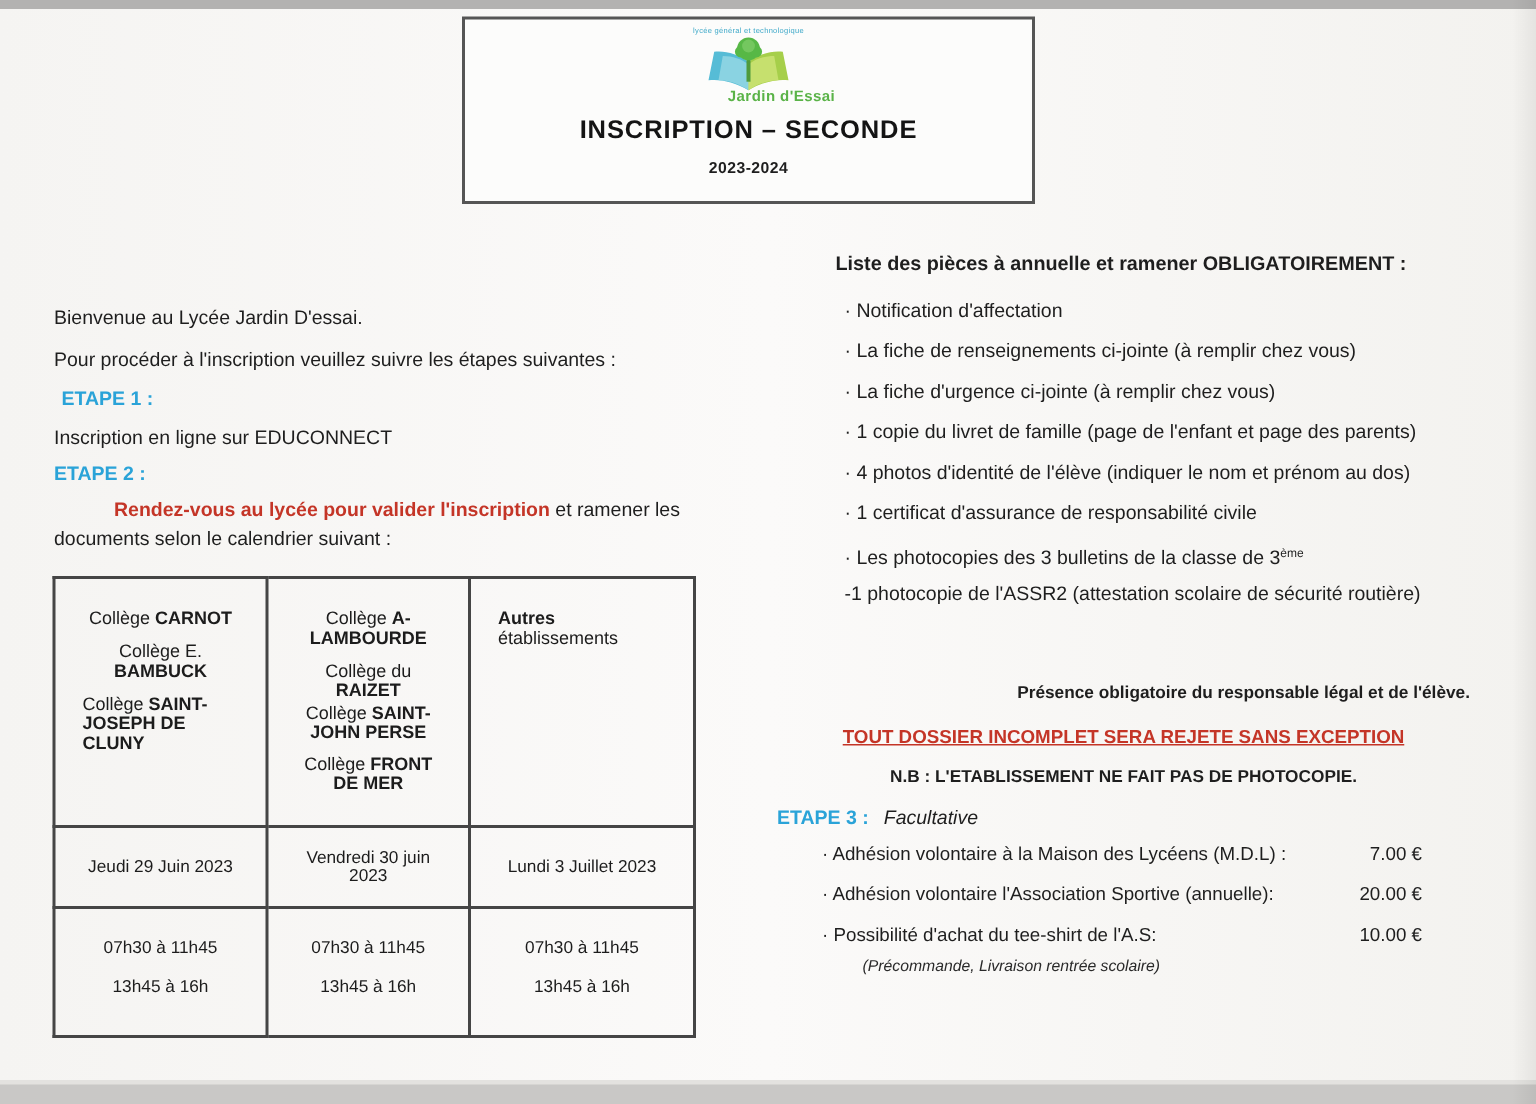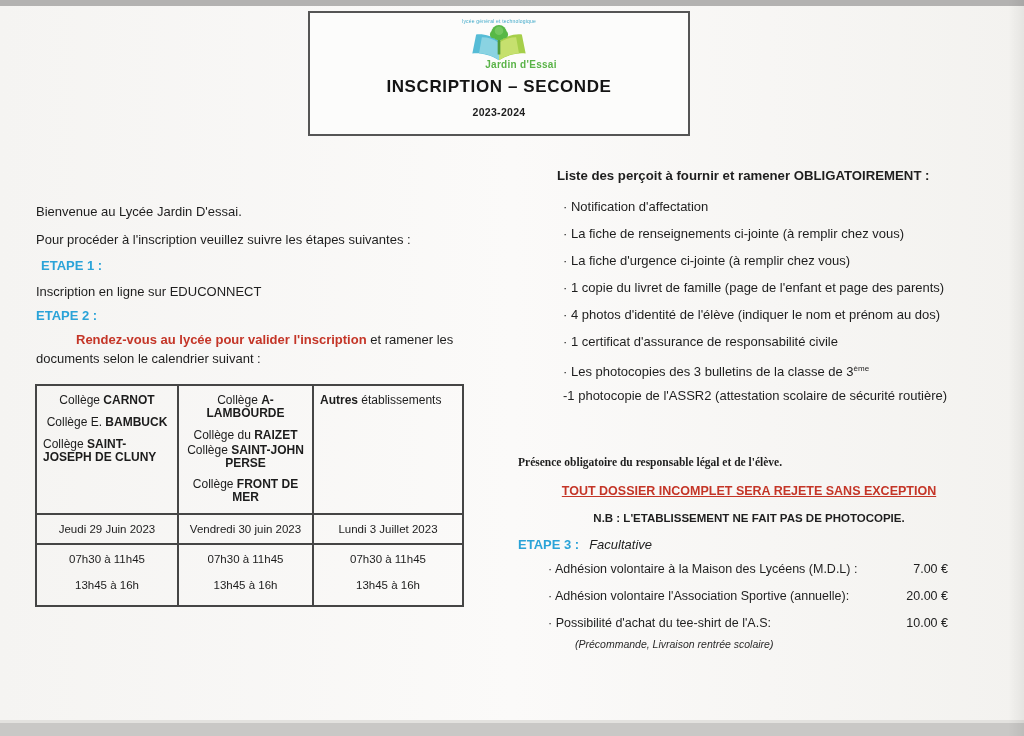--- a/index.html
+++ b/index.html
@@ -25,37 +25,37 @@
 
   
   .abs { position:absolute; }
   .body-text { font-size:13px; }
   .step-label { color:#2aa3d8; font-weight:bold; font-size:13px; }
   .red-bold { color:#c43527; font-weight:bold;margin-left:40px; }
 
   
   .sched { position:absolute; left:35px; top:384px; border-collapse:collapse; table-layout:fixed;
     font-size:12px; color:#1c1c1c; }
-  .sched td { border:2px solid #454545; padding:0; text-align:center; }
+  .sched td { border:2px solid #454545; padding:12px; text-align:center; }
   .sched tr.hdr td { height:100px; vertical-align:top; }
   .cl { margin:8px 3px 9px; line-height:13px; }
   .cl.left-align { text-align:left; margin-left:6px; margin-right:2px; }
   .cl.tight { margin-top:2px; margin-bottom:2px; }
   .sched tr.dates td { height:28px; vertical-align:middle; font-size:11.5px; }
   .sched tr.hours td { height:58px; vertical-align:top; font-size:11.5px; }
   .hl { margin:8px 0 14px; line-height:12px; }
 
   
   .rcol { position:absolute; left:518px; top:0; width:462px; font-size:13px; }
   .r-heading { position:absolute; left:39px; top:168px; font-weight:bold; white-space:nowrap; font-size:13.2px; }
   .r-items { position:absolute; left:27px; top:193px;margin-left:18px; }
   .ritem { height:27px; line-height:27px; white-space:nowrap; }
   .ritem sup { font-size:8px; }
-  .r-presence { position:absolute; left:0; top:456px; width:100%; text-align:left;
-    font-weight:bold; font-size:11.5px;font-family:Liberation Serif, serif; }
+  .r-presence { position:absolute; left:0; top:456px; width:100%; text-align:right;
+    font-weight:bold; font-size:11.5px; }
   .r-warning { position:absolute; left:0; top:484px; width:100%; text-align:center;
     font-weight:bold; font-size:12.5px; color:#c43527; text-decoration:underline; }
   .r-nb { position:absolute; left:0; top:512px; width:100%; text-align:center;
     font-weight:bold; font-size:11.5px; }
   .r-step3 { position:absolute; left:0; top:537px; white-space:nowrap; }
   .r-step3 .fac { font-style:italic; font-size:13px; margin-left:10px; }
   .r-fees { position:absolute; left:30px; top:556px; width:400px; font-size:12.5px; }
   .fee-row { position:relative; height:27px; line-height:27px; white-space:nowrap; }
   .fee-price { position:absolute; right:0; top:0; }
   .r-feenote { position:absolute; left:57px; top:638px; font-style:italic; font-size:10.5px; color:#2a2a2a; }
@@ -133,21 +133,21 @@
       </td>
       <td>
         <div class="hl">07h30 à 11h45</div>
         <div class="hl">13h45 à 16h</div>
       </td>
     </tr>
   </tbody>
     </table>
 
   <div class="rcol">
-    <div class="r-heading">Liste des perçoit à fournir et ramener OBLIGATOIREMENT :</div>
+    <div class="r-heading">Liste des pièces à annuelle et ramener OBLIGATOIREMENT :</div>
     <div class="r-items">
       <div class="ritem">· Notification d'affectation</div>
       <div class="ritem">· La fiche de renseignements ci-jointe (à remplir chez vous)</div>
       <div class="ritem">· La fiche d'urgence ci-jointe (à remplir chez vous)</div>
       <div class="ritem">· 1 copie du livret de famille (page de l'enfant et page des parents)</div>
       <div class="ritem">· 4 photos d'identité de l'élève (indiquer le nom et prénom au dos)</div>
       <div class="ritem">· 1 certificat d'assurance de responsabilité civile</div>
       <div class="ritem"><span>· Les photocopies des 3 bulletins de la classe de 3</span><sup>ème</sup></div>
       <div class="ritem">-1 photocopie de l'ASSR2 (attestation scolaire de sécurité routière)</div>
     </div>

